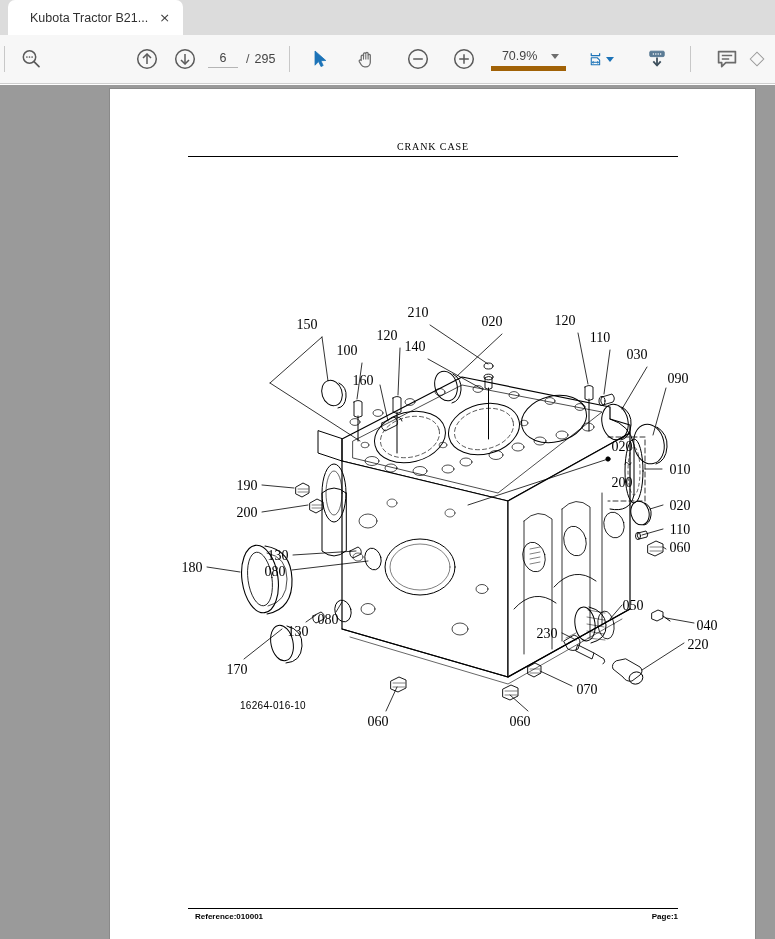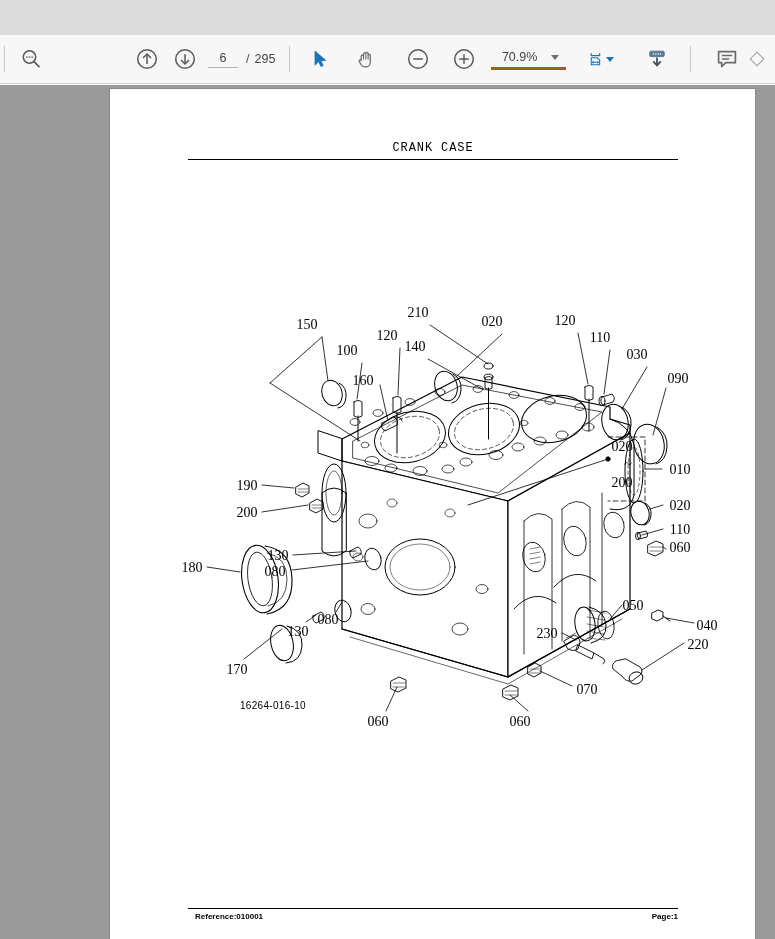--- a/index.html
+++ b/index.html
@@ -80,21 +80,21 @@
     background: transparent;
     padding-bottom: 2px;
     outline: none;
     font-family: "Liberation Sans", sans-serif;
   }
   .pagesep { font-size: 12.5px; color: #555; margin: 0 5px 0 8px; }
   .pagetotal { font-size: 12.5px; color: #444; }
 
   .zoombox {
     display: flex; align-items: center;
-    border-bottom: 3px solid #a16207;
+    border-bottom: 5px solid #a16207;
     padding: 2px 2px 3px 4px;
     margin-left: 8px;
     cursor: pointer;
   }
   .zoomval { font-size: 12.5px; color: #444; min-width: 42px; text-align: right; }
   .caret {
     width: 0; height: 0;
     border-left: 4.5px solid transparent;
     border-right: 4.5px solid transparent;
     border-top: 5px solid #6e6e6e;
@@ -131,24 +131,24 @@
   }
 
   
   .doc-header {
     position: absolute;
     left: 78px; top: 52px;
     width: 490px;
     text-align: center;
   }
   .doc-title {
-    font-size: 12px;
+    font-size: 10px;
     letter-spacing: 0.9px;
     color: #000;
-    font-family: Liberation Mono, monospace;
+    font-family: Liberation Serif, serif;
   }
   .hrule {
     margin-top: 4px;
     height: 0;
     border-top: 1.3px solid #000;
   }
   .doc-footer {
     position: absolute;
     left: 78px; bottom: 48px;
     width: 490px;
@@ -176,20 +176,24 @@
     font-family: "Liberation Serif", serif;
     font-size: 14px;
     fill: #000;
   }
 </style>
 </head>
 <body>
 
 <div class="tabstrip">
   <div class="tab-leading"></div>
+  <div class="tab">
+    <span class="tab-title">Kubota Tractor B21...</span>
+    <span class="tab-close">×</span>
+  </div>
   <div class="tabstrip-rest"></div>
 </div>
 
 <div class="toolbar">
 
   <div class="sep" style="margin-left:4px;"></div>
 
   <div class="tb-btn">
     <svg width="22" height="22" viewBox="0 0 22 22">
       <circle cx="9.5" cy="9" r="6.2" fill="none" stroke="#5a5a5a" stroke-width="1.5"></circle>

